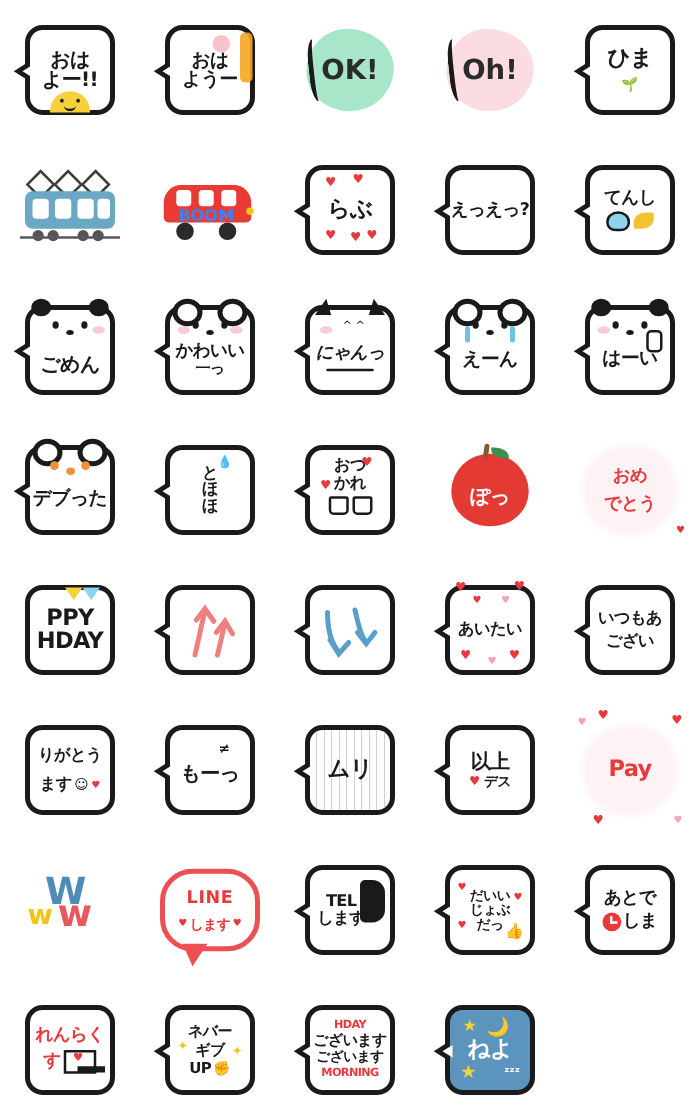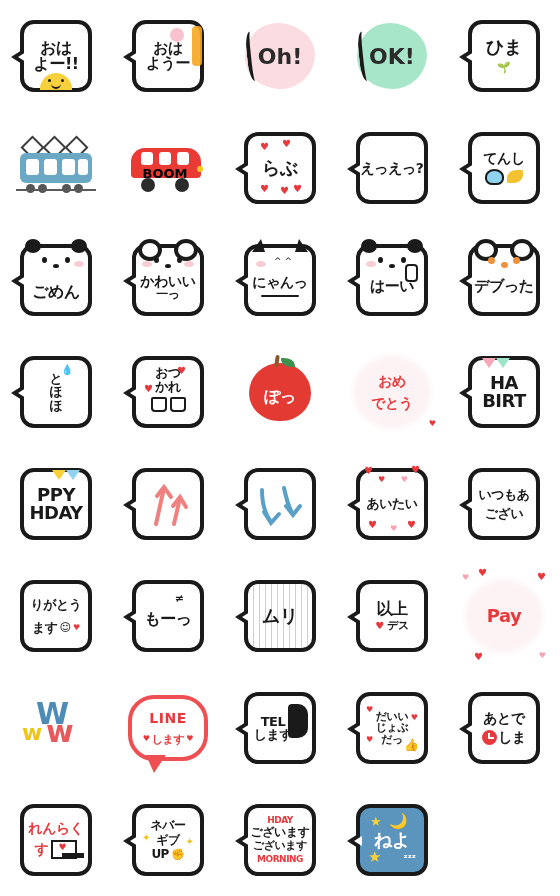--- a/index.html
+++ b/index.html
@@ -120,21 +120,21 @@
   .train{position:relative;width:80px;height:50px;}
   .train .body{position:absolute;left:4px;top:10px;width:72px;height:30px;background:#6aa8c4;border-radius:6px;}
   .train .win{position:absolute;top:16px;width:13px;height:16px;background:#fff;border-radius:3px;}
   .train .wheel{position:absolute;bottom:0px;width:9px;height:9px;background:#555;border-radius:50%;}
   .train .panto{position:absolute;top:-4px;width:13px;height:13px;border:2px solid #3d3d3d;transform:rotate(45deg);}
   .train .rail{position:absolute;left:0;bottom:2px;width:80px;height:2px;background:#5a5a5a;}
 
   .car{position:relative;width:78px;height:52px;}
   .car .body{position:absolute;left:2px;top:6px;width:70px;height:30px;background:#ea3a34;border-radius:14px 14px 4px 4px;}
   .car .win{position:absolute;top:10px;width:12px;height:13px;background:#fff;border-radius:3px;}
-  .car .boom{position:absolute;left:8px;top:24px;width:56px;text-align:center;color:#000000;font-size:13px;font-weight:700;}
+  .car .boom{position:absolute;left:8px;top:24px;width:56px;text-align:center;color:#3b82f6;font-size:13px;font-weight:700;}
   .car .wheel{position:absolute;bottom:2px;width:14px;height:14px;background:#2b2b2b;border-radius:50%;}
   .car .lamp{position:absolute;right:0px;top:22px;width:6px;height:6px;background:#f5c518;border-radius:50%;}
 
   
   .apple{position:relative;width:62px;height:58px;background:#e43a34;border-radius:50% 50% 48% 48%/52% 52% 48% 48%;display:flex;align-items:center;justify-content:center;}
   .apple .stem{position:absolute;top:-8px;left:26px;width:4px;height:12px;background:#8a5a2b;border-radius:2px;transform:rotate(8deg);}
   .apple .leaf{position:absolute;top:-5px;left:32px;width:14px;height:9px;background:#3f8f4f;border-radius:0 80% 0 80%;}
 
   
   .flag{position:absolute;width:0;height:0;top:-2px;}
@@ -198,30 +198,30 @@
   <div class="cell">
     <div class="stk bubble tail">
       <div class="blush" style="left:34px;top:4px;width:14px;height:14px;background:#f8b8c4;"></div>
       <div style="position:absolute;right:-2px;top:2px;width:10px;height:40px;background:#f5a623;border-radius:4px;opacity:.9;"></div>
       <div class="txt t15">おは</div>
       <div class="txt t15">ようー</div>
     </div>
   </div>
 
   <div class="cell">
+    <div class="blob blob-mint">
+      <div class="edge"></div>
+      <div class="blob-txt">OK!</div>
+    </div>
+  </div>
+
+  <div class="cell">
     <div class="blob blob-pink">
       <div class="edge"></div>
       <div class="blob-txt">Oh!</div>
-    </div>
-  </div>
-
-  <div class="cell">
-    <div class="blob blob-mint">
-      <div class="edge"></div>
-      <div class="blob-txt">OK!</div>
     </div>
   </div>
 
   <div class="cell">
     <div class="stk bubble tail">
       <div class="txt t18" style="margin-bottom:4px;">ひま</div>
       <div class="sprout">🌱</div>
     </div>
   </div>
 
@@ -314,25 +314,39 @@
   </div>
 
   <div class="cell">
     <div class="stk bubble tail">
       <div class="ear cat-l"></div>
       <div class="ear cat-r"></div>
       <div class="face">
         <div class="blush l" style="left:8px;"></div>
         <div style="position:absolute;left:26px;top:3px;font-size:9px;color:#1a1a1a;">^ ^</div>
       </div>
-      <div class="txt t14" style="margin-top:12px;">にゃんっ</div>
+      <div class="txt t14" style="margin-top:12px;font-style:italic;">にゃんっ</div>
       <div style="width:38px;height:2px;background:#1a1a1a;margin-top:6px;border-radius:2px;"></div>
     </div>
   </div>
 
+  <div class="cell">
+    <div class="stk bubble tail">
+      <div class="ear round-l"></div>
+      <div class="ear round-r"></div>
+      <div class="face">
+        <div class="eye l"></div>
+          <div class="eye r"></div>
+          <div class="nose"></div>
+        <div class="tear l"></div>
+          <div class="tear r"></div>
+      </div>
+      <div class="txt t15" style="margin-top:16px;">えーん</div>
+    </div>
+  </div>
 
   <div class="cell">
     <div class="stk bubble tail">
       <div class="ear blk-l"></div>
       <div class="ear blk-r"></div>
       <div class="face">
         <div class="eye l"></div>
           <div class="eye r"></div>
           <div class="nose"></div>
         <div class="blush l"></div>
@@ -388,28 +402,20 @@
   <div class="cell">
     <div class="soft">
       <div class="row2">
         <div class="txt t14 red">おめ</div>
         <div class="txt t14 red">でとう</div>
       </div>
       <span class="heart hsm" style="right:12px;bottom:20px;">♥</span>
     </div>
   </div>
 
-  <div class="cell">
-    <div class="stk bubble tail">
-      <div class="flag pink" style="left:10px;"></div>
-      <div class="flag mint" style="left:24px;"></div>
-      <div class="txt t18">HA</div>
-      <div class="txt t18">BIRT</div>
-    </div>
-  </div>
 
   <div class="cell">
     <div class="stk bubble">
       <div class="flag yellow" style="right:22px;"></div>
       <div class="flag blue" style="right:8px;"></div>
       <div class="txt t18">PPY</div>
       <div class="txt t18">HDAY</div>
     </div>
   </div>
 

